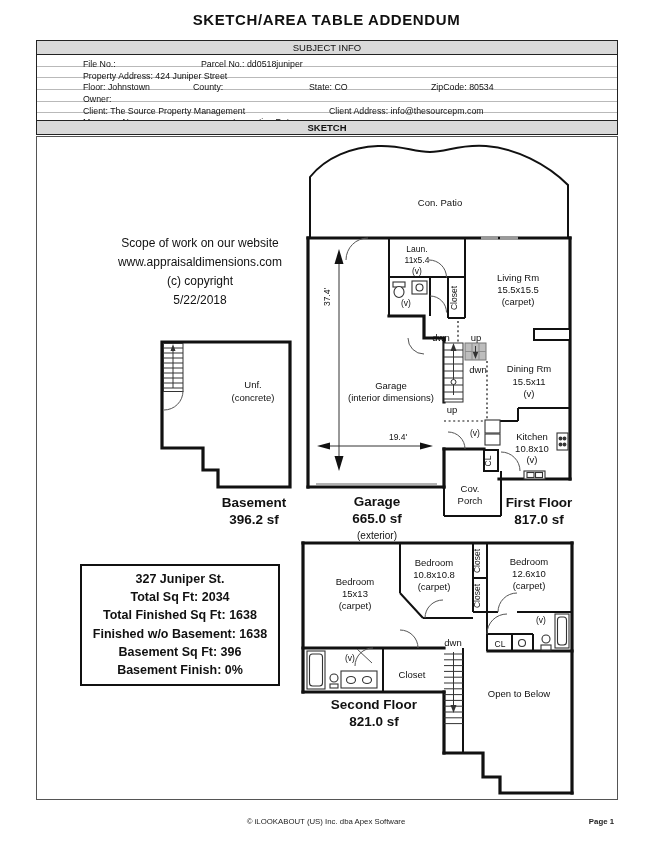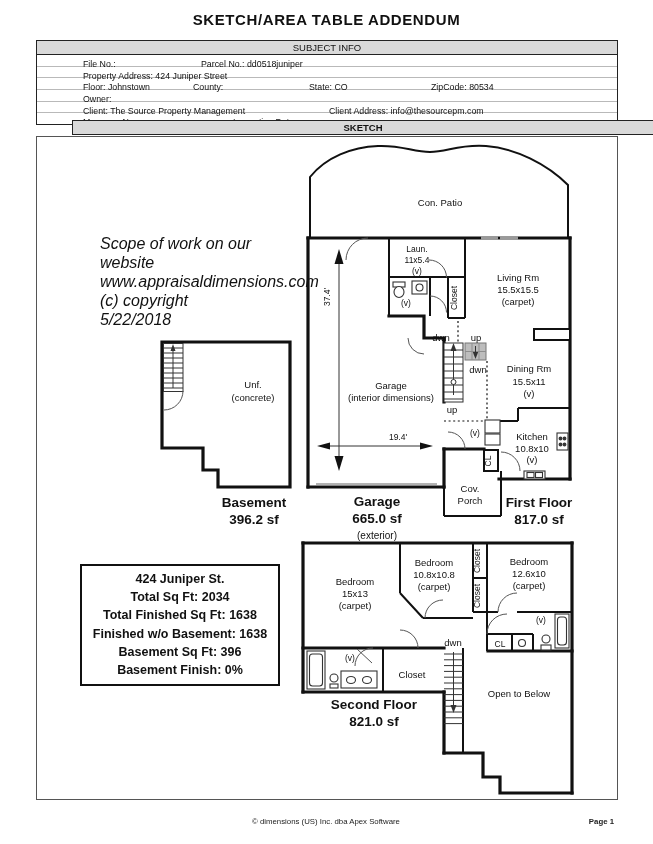--- a/index.html
+++ b/index.html
@@ -4,30 +4,30 @@
 <style>
   html,body{margin:0;padding:0;background:#fff;}
   #page{position:relative;width:653px;height:844px;background:#fff;font-family:"Liberation Sans",sans-serif;color:#111;overflow:hidden;}
   .title{position:absolute;top:11px;left:0;width:653px;text-align:center;font-size:15px;font-weight:bold;letter-spacing:.6px;}
   
   .sitable{position:absolute;left:36px;top:40px;width:580px;border:1px solid #222;background:#fff;}
   .graybar{background:#d9d9d9;border-bottom:1px solid #222;text-align:center;font-size:9.5px;font-weight:normal;height:13px;line-height:13px;}
   .sirow{position:relative;height:10.7px;border-bottom:1px solid #b9b9b9;font-size:8.8px;line-height:10.7px;white-space:nowrap;}
   .sirow:last-child{border-bottom:none;}
   .sirow span{position:absolute;top:4px;margin-left:40px;}
-  .sketchbar{position:absolute;left:36px;top:120px;width:580px;height:13px;line-height:13px;background:#d9d9d9;border:1px solid #222;text-align:center;font-size:9.5px;font-weight:bold;margin-left:36px;}
+  .sketchbar{position:absolute;left:36px;top:120px;width:580px;height:13px;line-height:13px;background:#d9d9d9;border:1px solid #222;text-align:center;font-size:9.5px;font-weight:bold;}
   .sketchbox{position:absolute;left:36px;top:136px;width:580px;height:662px;border:1px solid #555;}
   svg{position:absolute;left:36px;top:136px;}
   
   .t{font-family:"Liberation Sans",sans-serif;font-size:9.5px;fill:#111;text-anchor:middle;}
   .ts{font-size:8.5px;}
   .tb{font-size:13.5px;font-weight:bold;}
   .tm{font-size:10px;}
   
-  .scope{position:absolute;left:100px;top:234px;width:200px;text-align:left;font-size:16px;line-height:19px;color:#111;font-style:italic;}
+  .scope{position:absolute;left:100px;top:234px;width:200px;text-align:center;font-size:12px;line-height:19px;color:#111;}
   
   .sumbox{position:absolute;left:80px;top:564px;width:196px;border:2px solid #111;text-align:center;font-weight:bold;font-size:12.5px;line-height:18.2px;padding:4px 0 5px 0;background:#fff;}
   .sumbox .u{text-decoration:underline;}
   .footer{position:absolute;left:36px;top:817px;width:580px;font-size:7.8px;color:#222;}
   .footer .c{position:absolute;left:0;width:580px;text-align:center;}
   .footer .p{position:absolute;right:2px;font-weight:bold;}
 </style>
 </head>
 <body>
 
@@ -283,26 +283,26 @@
   </svg>
 
   <div class="scope">
     <div>Scope of work on our website</div>
     <div>www.appraisaldimensions.com</div>
     <div>(c) copyright</div>
     <div>5/22/2018</div>
   </div>
 
   <div class="sumbox">
-    <div>424 Juniper St.</div>
+    <div>327 Juniper St.</div>
     <div>Total Sq Ft: 2034</div>
     <div>Total Finished Sq Ft: 1638</div>
     <div>Finished w/o Basement: 1638</div>
     <div>Basement Sq Ft: 396</div>
     <div>Basement Finish: 0%</div>
   </div>
 
   <div class="footer">
-    <span class="c">© dimensions (US) Inc. dba Apex Software</span>
+    <span class="c">© iLOOKABOUT (US) Inc. dba Apex Software</span>
     <span class="p">Page 1</span>
   </div>
 
 </div>
 
 </body></html>

